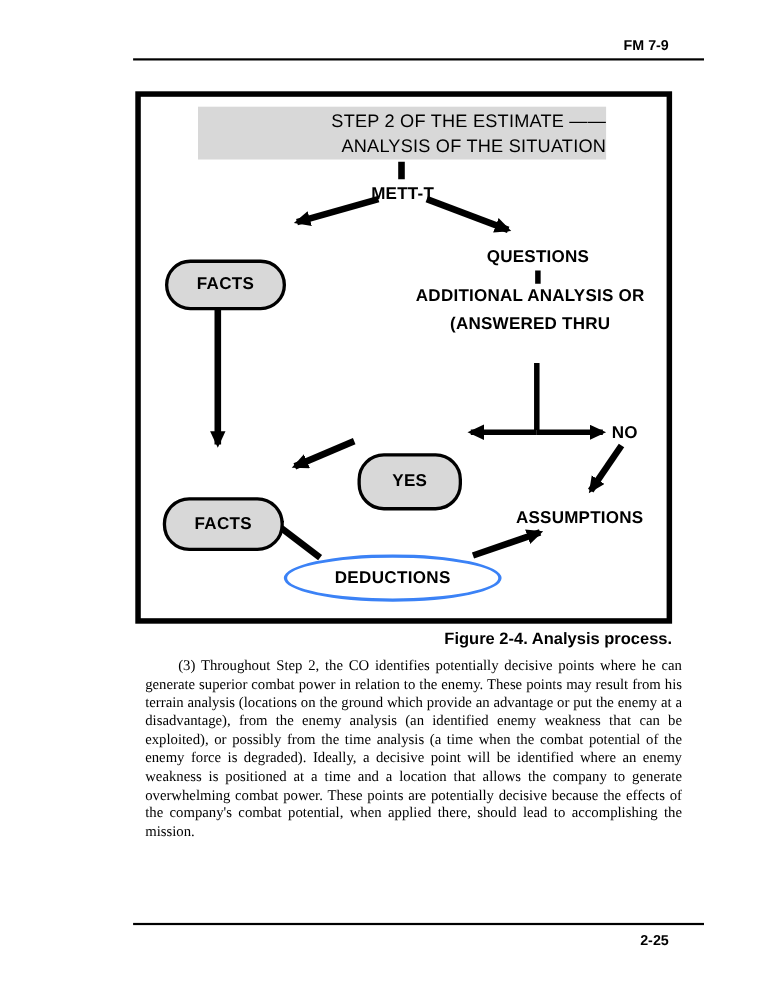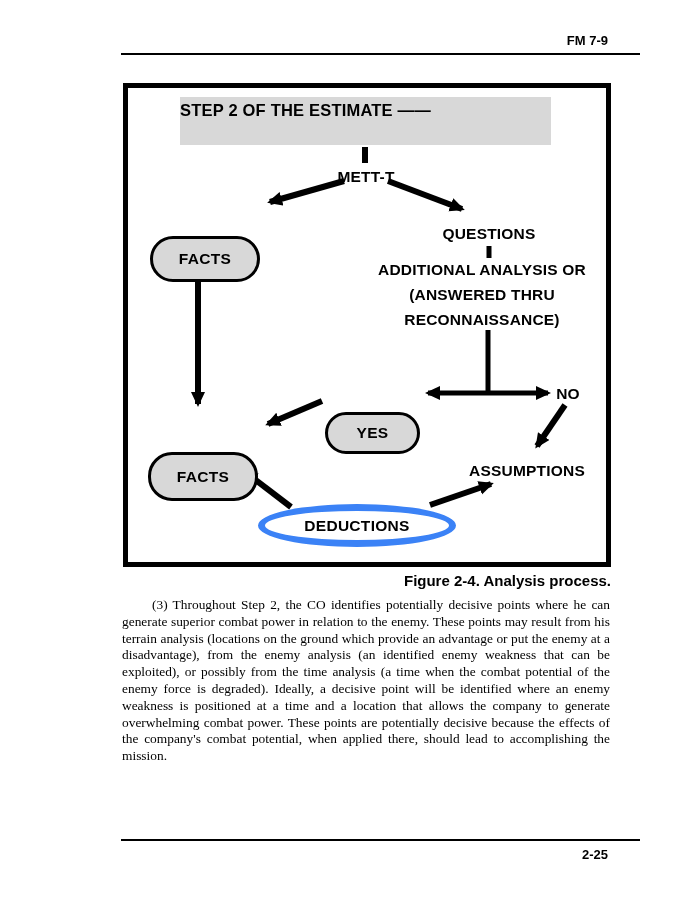--- a/index.html
+++ b/index.html
@@ -27,55 +27,55 @@
   .figure-box {
     position: absolute; left: 123px; top: 83px;
     width: 488px; height: 484px;
     border: 5px solid #000;
     background: #fff;
   }
   .flow-svg { position: absolute; left: 0; top: 0; }
   .title-bar {
     position: absolute; left: 52px; top: 9px; width: 371px; height: 48px;
     background: #d8d8d8;
-    text-align: left; font-weight: bold; font-size: 16.5px; line-height: 23px;
+    text-align: right; font-weight: normal; font-size: 16.5px; line-height: 23px;
     padding-top: 2px; letter-spacing: 0.2px;
   }
   .flow-node {
     position: absolute;
     background: #d8d8d8;
     border: 3px solid #000;
     border-radius: 24px;
     display: flex; align-items: center; justify-content: center;
     font-weight: bold; font-size: 15.5px; letter-spacing: 0.3px; margin-top: 40px;
   }
   .node-facts-top    { left: 22px;  top: 108px; width: 110px; height: 46px; }
-  .node-yes          { left: 197px; top: 284px; width: 95px;  height: 42px; }
+  .node-yes          { left: 197px; top: 284px; width: 95px;  height: 52px; }
   .node-facts-bottom { left: 20px;  top: 324px; width: 110px; height: 49px; }
   .node-deductions {
     position: absolute; left: 130px; top: 416px; width: 198px; height: 43px;
-    background: #fff; border: 7px solid #3b82f6; border-radius: 50%;
+    background: #fff; border: 3px solid #3b82f6; border-radius: 50%;
     display: flex; align-items: center; justify-content: center;
     font-weight: bold; font-size: 15.5px; letter-spacing: 0.3px;
   }
   .flow-label {
     position: absolute; font-weight: bold; font-size: 15.5px;
     text-align: center; letter-spacing: 0.2px;
   }
   .label-mett        { left: 188px; top: 80px;  width: 100px; }
   .label-questions   { left: 286px; top: 137px; width: 150px; }
   .label-answered    { left: 229px; top: 169px; width: 250px; line-height: 25px; }
   .label-no          { left: 410px; top: 297px; width: 60px; }
   .label-assumptions { left: 319px; top: 374px; width: 160px; }
   .figure-caption {
     position: absolute; left: 123px; top: 572px; width: 488px;
     text-align: right; font-weight: bold; font-size: 15px;
   }
   .body-text {
-    position: absolute; left: 122px; top: 597px; width: 488px;
+    position: absolute; left: 132px; top: 597px; width: 488px;
     font-family: "Liberation Serif", serif;
     font-size: 13.4px; line-height: 16.8px;
     text-align: justify; text-indent: 30px;
   }
 </style>
 </head>
 <body>
 
 <div class="page">
 
@@ -99,32 +99,32 @@
       <line x1="360" y1="305" x2="420" y2="305" stroke="#000" stroke-width="5" marker-end="url(#ah)"></line>
       <line x1="70" y1="159" x2="70" y2="316" stroke="#000" stroke-width="6" marker-end="url(#ah)"></line>
       <line x1="194" y1="313" x2="140" y2="336" stroke="#000" stroke-width="6" marker-end="url(#ah)"></line>
       <line x1="437" y1="317" x2="409" y2="358" stroke="#000" stroke-width="6" marker-end="url(#ah)"></line>
       <line x1="163" y1="419" x2="117" y2="384" stroke="#000" stroke-width="6" marker-end="url(#ah)"></line>
       <line x1="302" y1="417" x2="363" y2="396" stroke="#000" stroke-width="6" marker-end="url(#ah)"></line>
     </svg>
 
     <div class="title-bar">
       <div>STEP 2 OF THE ESTIMATE ——</div>
+      <div>ANALYSIS OF THE SITUATION</div>
     </div>
 
     <div class="flow-label label-mett">METT-T</div>
 
     <div class="flow-node node-facts-top">FACTS</div>
 
     <div class="flow-label label-questions">QUESTIONS</div>
 
     <div class="flow-label label-answered">
       <div>ADDITIONAL ANALYSIS OR</div>
       <div>(ANSWERED THRU</div>
-      <div>RECONNAISSANCE)</div>
     </div>
 
     <div class="flow-node node-yes">YES</div>
 
     <div class="flow-label label-no">NO</div>
 
     <div class="flow-node node-facts-bottom">FACTS</div>
 
     <div class="flow-label label-assumptions">ASSUMPTIONS</div>
 

